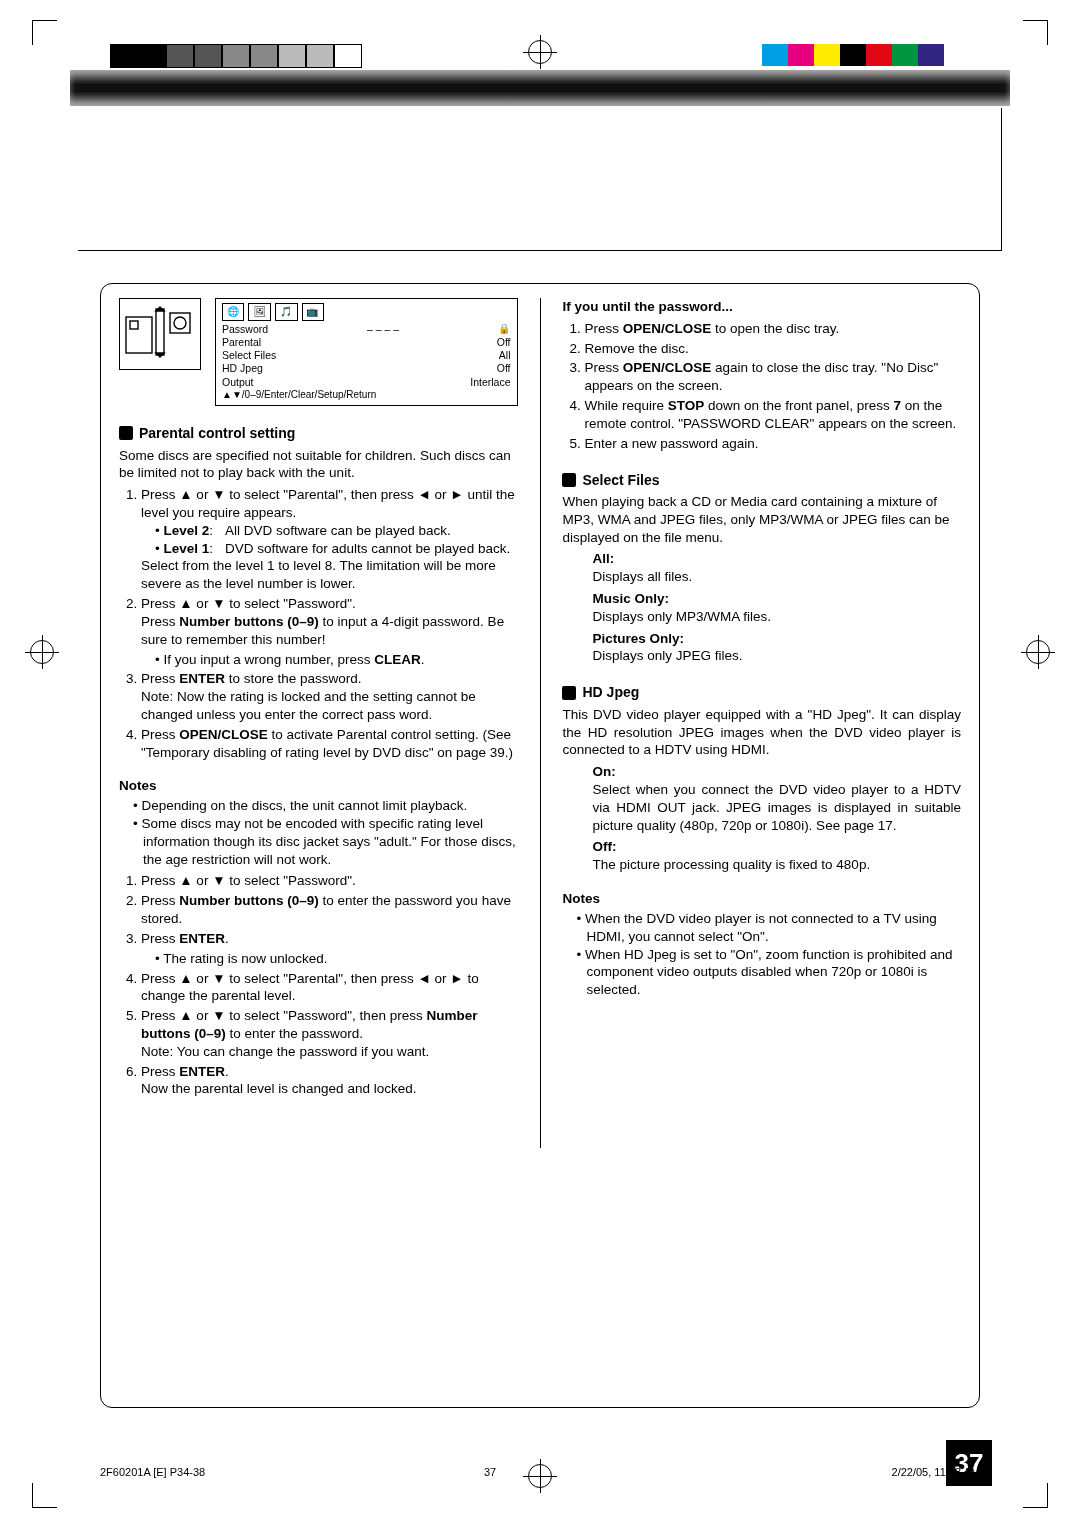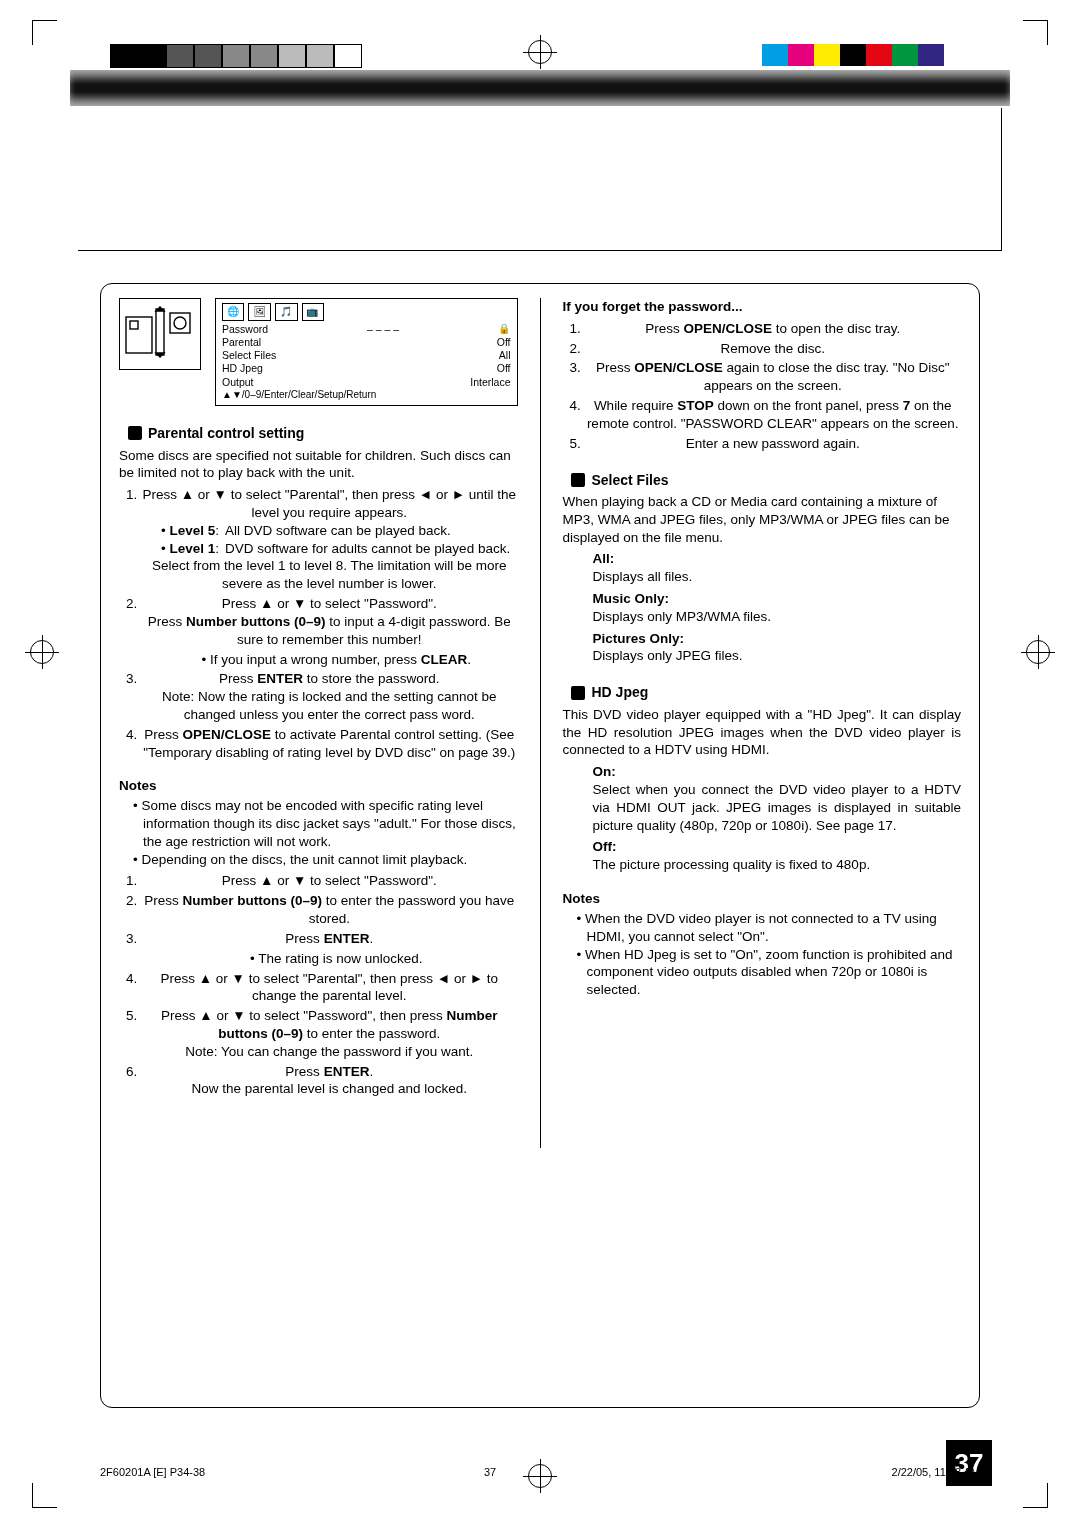--- a/index.html
+++ b/index.html
@@ -89,28 +89,28 @@
   }
   .osd-icons { display:flex; gap:4px; margin-bottom:2px;}
   .osd-icons span {
     display:inline-flex; align-items:center; justify-content:center;
     border:1px solid #000; height:16px; padding:0 4px; font-size:10px;
   }
   .osd-row { display:flex; justify-content:space-between;}
   .osd-lock { font-size:10px;}
 
   h4 {
-    margin: 18px 9px 4px; font-size:14px; font-weight:bold; display:flex; align-items:center;
+    margin: 18px 0 4px; font-size:14px; font-weight:bold; display:flex; align-items:center;
   }
   h4 .sq {
     display:inline-block; width:14px; height:14px; background:#000; margin-right:6px; border-radius:2px;
   }
   p { margin:4px 0;}
   .step-list { margin:4px 0; padding-left: 22px;}
-  .step-list li { margin-bottom:2px;text-align:center; }
+  .step-list li { margin-bottom:2px; }
   .sub-bullets { padding-left:14px; margin:2px 0;}
   .sub-bullets li { list-style: none; text-indent:-10px; padding-left:10px;}
   .sub-bullets li::before { content:"• ";}
   .level-defs { padding-left:14px;}
   .level-defs .ld { display:flex;}
   .level-defs .lbl { width:70px; flex-shrink:0;}
   .notes { margin-top:16px;}
   .notes-title { font-weight:bold;}
   .indent-def { padding-left:30px;}
   .indent-def .lbl { font-weight:bold;}
@@ -223,21 +223,21 @@
     <h4>
         <span class="sq"></span>
         <span>Parental control setting</span>
       </h4>
     <p>Some discs are specified not suitable for children. Such discs can be limited not to play back with the unit.</p>
     <ol class="step-list">
       <li>
         <span>Press ▲ or ▼ to select "Parental", then press ◄ or ► until the level you require appears.</span>
         <div class="level-defs">
           <div class="ld">
-              <span class="lbl">• <b>Level 5</b>:</span>
+              <span class="lbl">• <b>Level 2</b>:</span>
               <span>All DVD software can be played back.</span>
             </div>
           <div class="ld">
               <span class="lbl">• <b>Level 1</b>:</span>
               <span>DVD software for adults cannot be played back.</span>
             </div>
         </div>
         <span>Select from the level 1 to level 8. The limitation will be more severe as the level number is lower.</span>
       </li>
       <li>
@@ -251,43 +251,43 @@
         <span>Press </span><b>ENTER</b><span> to store the password.</span><br>
         <span>Note: Now the rating is locked and the setting cannot be changed unless you enter the correct pass word.</span>
       </li>
       <li>
         <span>Press </span><b>OPEN/CLOSE</b><span> to activate Parental control setting. (See "Temporary disabling of rating level by DVD disc" on page 39.)</span>
       </li>
     </ol>
     <div class="notes">
       <div class="notes-title">Notes</div>
       <ul class="sub-bullets">
+        <li>Depending on the discs, the unit cannot limit playback.</li>
         <li>Some discs may not be encoded with specific rating level information though its disc jacket says "adult." For those discs, the age restriction will not work.</li>
-        <li>Depending on the discs, the unit cannot limit playback.</li>
       </ul>
     </div>
 
     <ol class="step-list">
       <li>Press ▲ or ▼ to select "Password".</li>
       <li><span>Press </span><b>Number buttons (0–9)</b><span> to enter the password you have stored.</span></li>
       <li><span>Press </span><b>ENTER</b><span>.</span>
         <ul class="sub-bullets">
             <li>The rating is now unlocked.</li>
           </ul>
       </li>
       <li>Press ▲ or ▼ to select "Parental", then press ◄ or ► to change the parental level.</li>
       <li><span>Press ▲ or ▼ to select "Password", then press </span><b>Number buttons (0–9)</b><span> to enter the password.</span><br><span>Note: You can change the password if you want.</span></li>
       <li><span>Press </span><b>ENTER</b><span>.</span><br><span>Now the parental level is changed and locked.</span></li>
     </ol>
   </div>
 
   <div class="col-divider"></div>
 
   <div class="col">
-    <p style="margin-top:0;"><b>If you forget the password...</b></p>
+    <p style="margin-top:0;"><b>If you until the password...</b></p>
     <ol class="step-list">
       <li><span>Press </span><b>OPEN/CLOSE</b><span> to open the disc tray.</span></li>
       <li>Remove the disc.</li>
       <li><span>Press </span><b>OPEN/CLOSE</b><span> again to close the disc tray. "No Disc" appears on the screen.</span></li>
       <li><span>While require </span><b>STOP</b><span> down on the front panel, press </span><b>7</b><span> on the remote control. "PASSWORD CLEAR" appears on the screen.</span></li>
       <li>Enter a new password again.</li>
     </ol>
 
     <h4>
         <span class="sq"></span>

